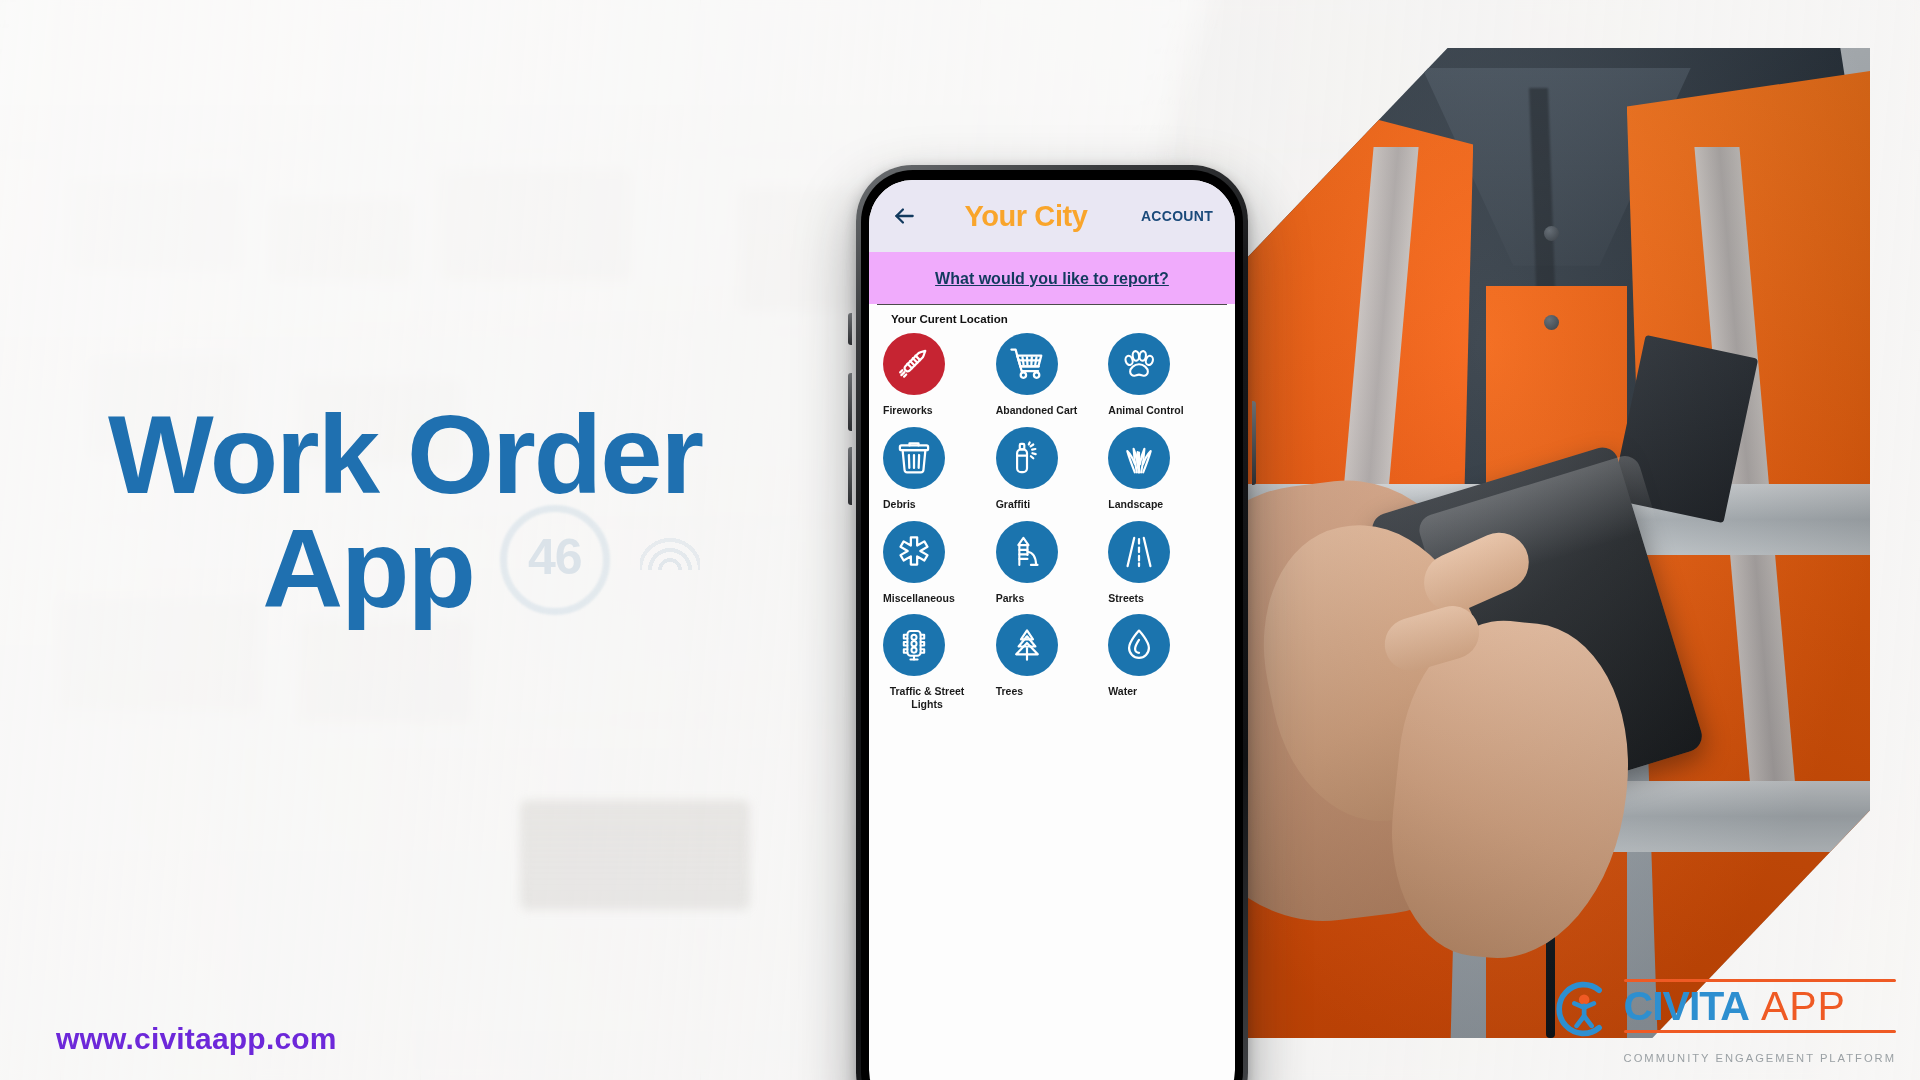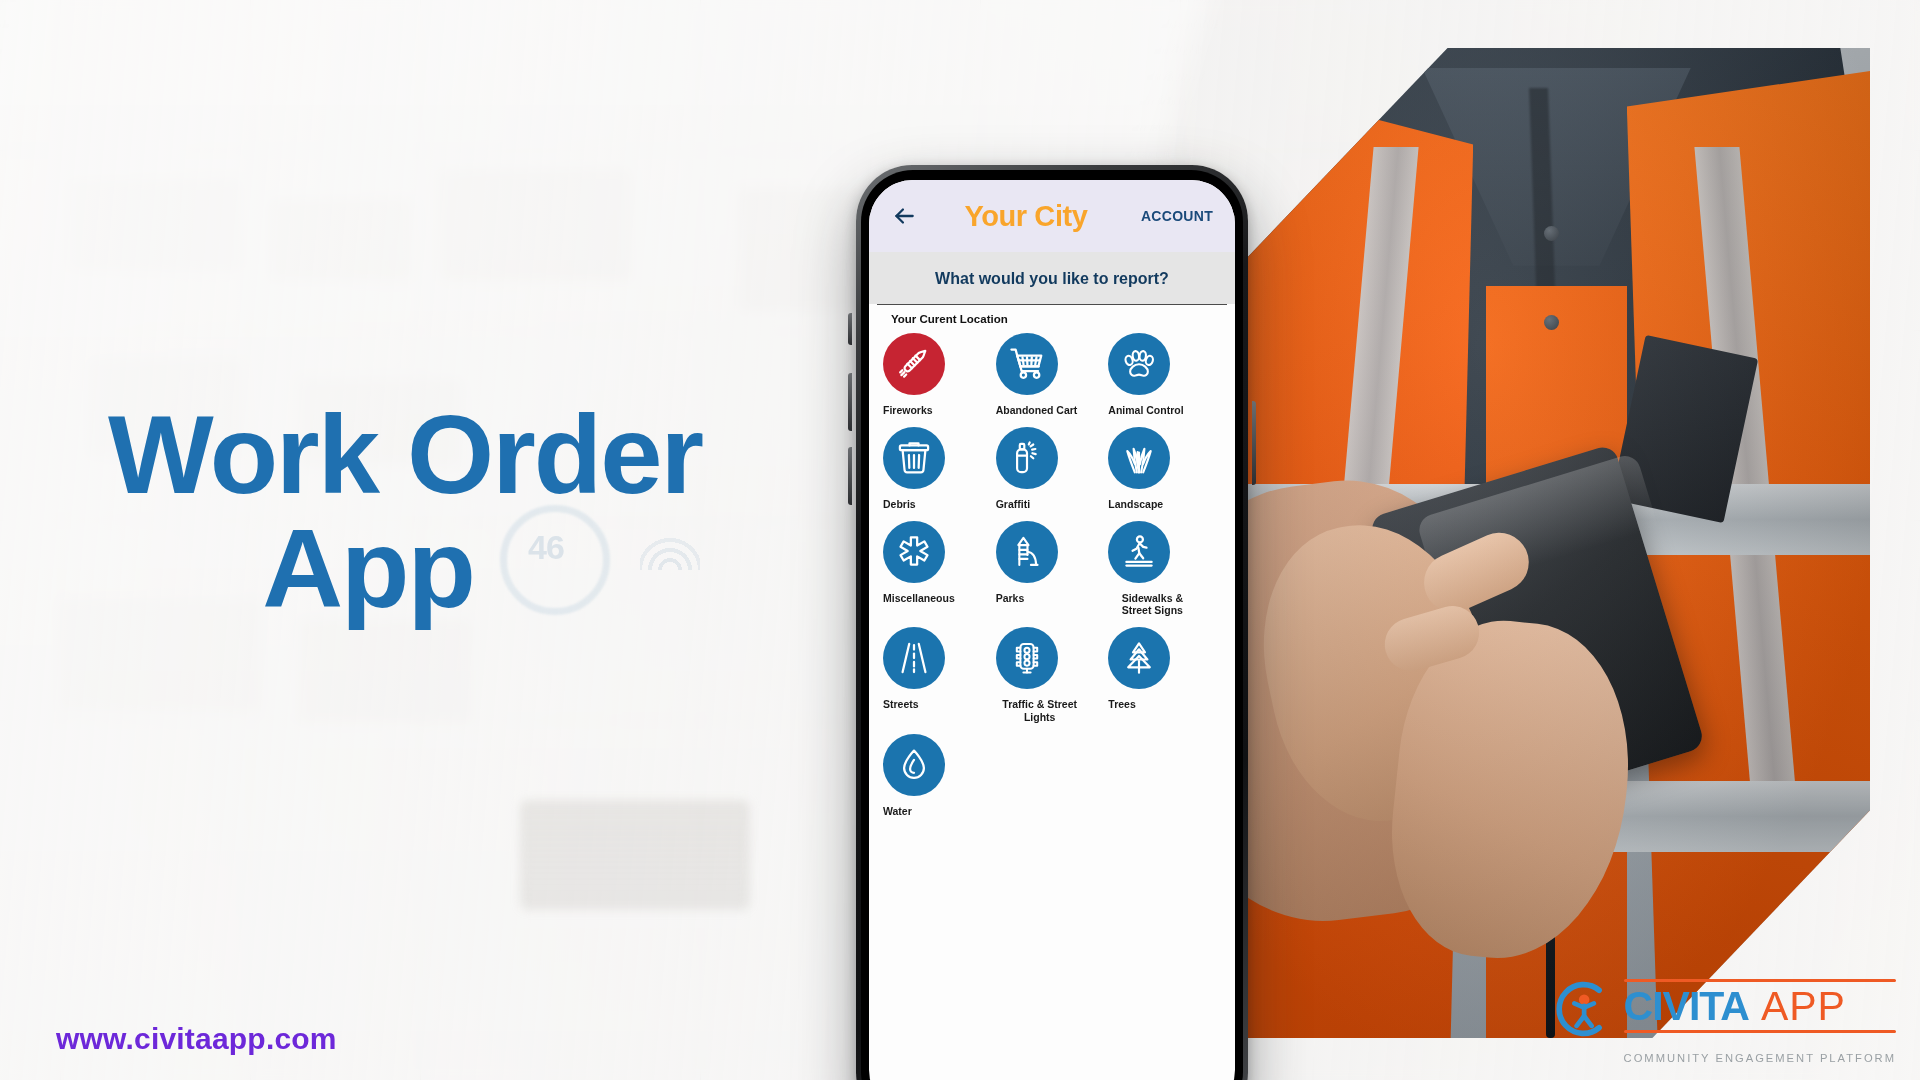--- a/index.html
+++ b/index.html
@@ -45,21 +45,21 @@
     filter:blur(14px);
   }
   .bg-gauge {
     position:absolute; left:500px; top:505px;
     width:110px; height:110px; border-radius:50%;
     border:7px solid rgba(120,160,190,.16);
     filter:blur(1.2px);
   }
   .bg-gauge-num {
     position:absolute; left:528px; top:528px;
-    font-size:34px; font-weight:700;
+    font-size:50px; font-weight:700;
     color:rgba(120,155,185,.22);
     letter-spacing:-1px;
   }
   .bg-wifi {
     position:absolute; left:640px; top:530px;
     width:60px; height:40px;
     background:
       radial-gradient(circle at 50% 100%, transparent 0 8px, rgba(120,155,185,.17) 8px 12px, transparent 12px),
       radial-gradient(circle at 50% 100%, transparent 0 18px, rgba(120,155,185,.15) 18px 22px, transparent 22px),
       radial-gradient(circle at 50% 100%, transparent 0 28px, rgba(120,155,185,.13) 28px 32px, transparent 32px);
@@ -288,21 +288,22 @@
     letter-spacing:.3px;
     flex:0 0 auto;
   }
 
   .report-q {
     text-align:center;
     color:#123a5e;
     font-size:16px;
     font-weight:700;
     padding:18px 16px 16px;
-    background:#e5e5e5;
+    background:#f0abfc;
+    text-decoration:underline;
   }
   .divider { height:1px; background:#2b2b2b; margin:0 8px; opacity:.85; }
 
   .cur-loc {
     color:#111;
     font-size:11.5px;
     font-weight:700;
     padding:8px 0 2px 22px;
     background:#fdfdfd;
   }
@@ -571,34 +572,20 @@
               <line x1="6.9" y1="10.6" x2="12.3" y2="10.6"></line>
               <line x1="6.9" y1="13.6" x2="12.3" y2="13.6"></line>
               <line x1="6.9" y1="16.6" x2="12.3" y2="16.6"></line>
               <path d="M12.3 11.8c3.6.4 5.6 3.6 5.8 8.8"></path>
               <path d="M14.6 20.6h4.4"></path>
             </svg>
           </div>
           <div class="cat-label">Parks</div>
         </div>
 
-        <div class="cat">
-          <div class="cat-circle">
-            <svg viewBox="0 0 24 24" fill="none" stroke="#fff" stroke-width="1.5" stroke-linecap="round" stroke-linejoin="round">
-              <circle cx="12.6" cy="3.6" r="2"></circle>
-              <path d="M12.4 6.2l-2.1 3.6-2.6 1.4"></path>
-              <path d="M12.4 6.2l2.4 2.4 2.2.5"></path>
-              <path d="M11.6 9.2l.6 3.6-2.6 3.6"></path>
-              <path d="M12.2 12.8l2.6 3.4"></path>
-              <line x1="3.6" y1="18.6" x2="20.4" y2="18.6"></line>
-              <line x1="3.6" y1="21" x2="20.4" y2="21"></line>
-            </svg>
-          </div>
-          <div class="cat-label">Sidewalks &amp; Street Signs</div>
-        </div>
 
         <div class="cat">
           <div class="cat-circle">
             <svg viewBox="0 0 24 24" fill="none" stroke="#fff" stroke-width="1.5" stroke-linecap="round" stroke-linejoin="round">
               <path d="M8.8 2.6L4.4 21.4"></path>
               <path d="M15.2 2.6l4.4 18.8"></path>
               <line x1="12" y1="3.4" x2="12" y2="6.4"></line>
               <line x1="12" y1="9" x2="12" y2="12"></line>
               <line x1="12" y1="14.6" x2="12" y2="17.6"></line>
               <line x1="12" y1="19.6" x2="12" y2="21.4"></line>

